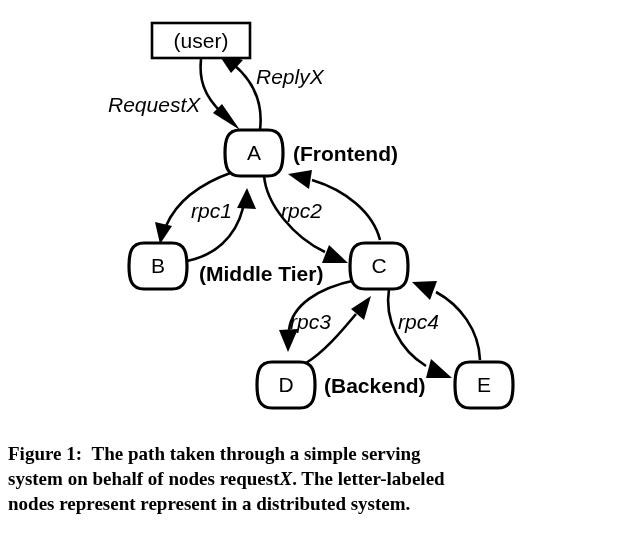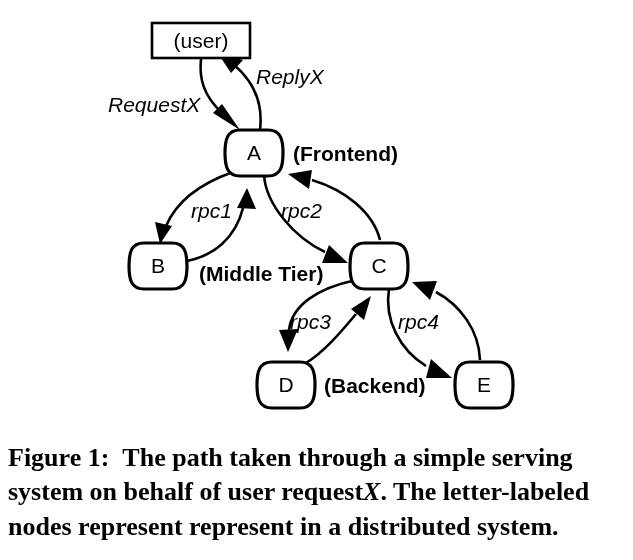--- a/index.html
+++ b/index.html
@@ -75,21 +75,21 @@
     font-size: 21px;
     fill: #000000;
   }
   #caption {
     position: absolute;
     left: 8px;
     top: 441px;
     width: 618px;
     font-family: "Liberation Serif", serif;
     font-weight: bold;
-    font-size: 26px;
+    font-size: 19px;
     line-height: 1.32;
     color: #000000;
     text-align: justify;
     text-justify: inter-word;
   }
   #caption .cap-italic {
     font-style: italic;
   }
   #caption .cap-line {
     display: block;
@@ -205,17 +205,17 @@
 
       <text class="tier-label" x="199" y="281">(Middle Tier)</text>
 
       <text class="tier-label" x="324" y="393">(Backend)</text>
 
     </svg>
   </div>
 
   <div id="caption">
     <span class="cap-line"><span>Figure 1:</span>&nbsp;&nbsp;<span>The path taken through a simple serving</span></span>
-    <span class="cap-line"><span>system on behalf of user request</span><span class="cap-italic">X</span><span>. The letter-labeled</span></span>
+    <span class="cap-line"><span>system on behalf of nodes request</span><span class="cap-italic">X</span><span>. The letter-labeled</span></span>
     <span class="cap-line">nodes represent represent in a distributed system.</span>
   </div>
 
 </div>
 
 </body></html>

